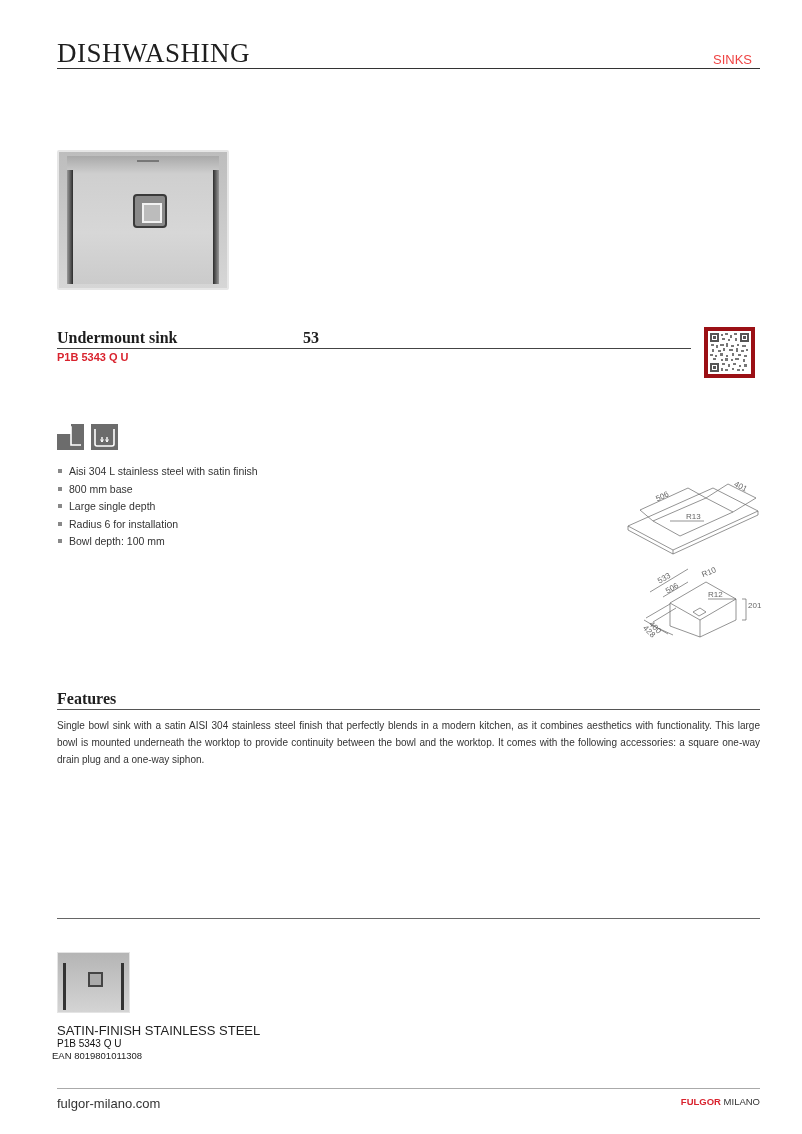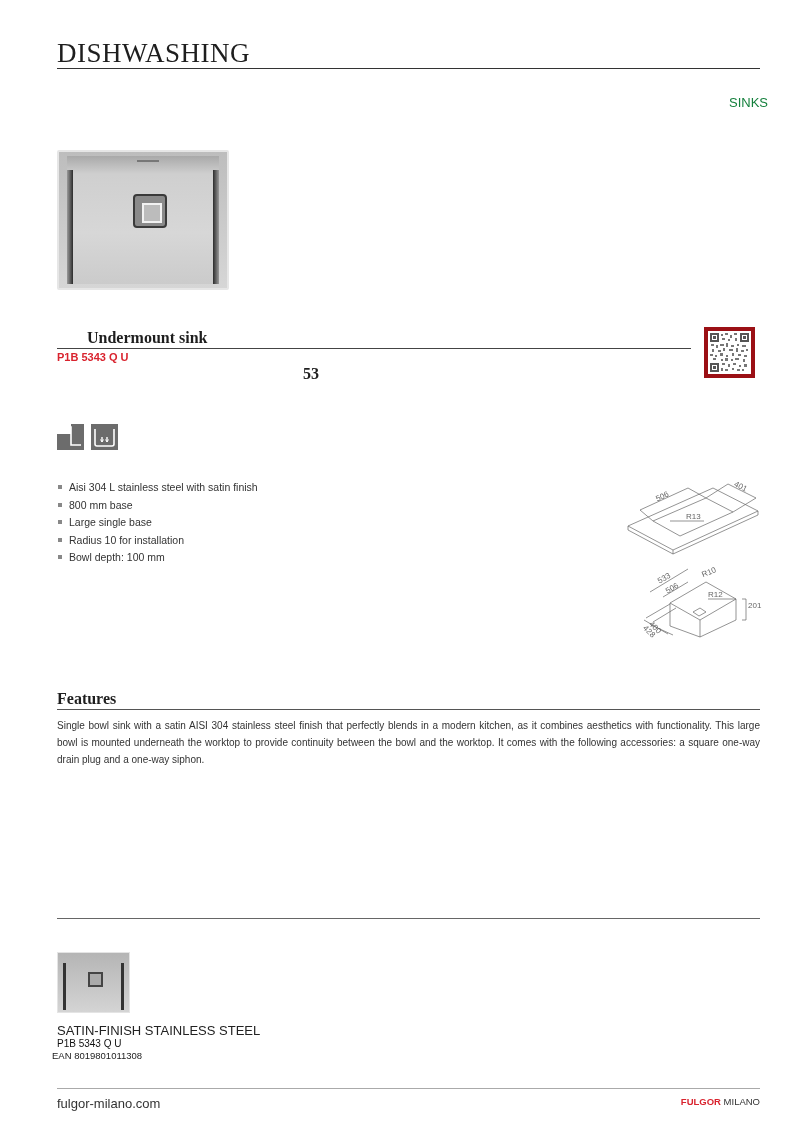--- a/index.html
+++ b/index.html
@@ -5,22 +5,22 @@
     * { margin: 0; padding: 0; box-sizing: border-box; }
     html, body { width: 802px; height: 1134px; background: #ffffff; }
     body { position: relative; font-family: "Liberation Sans", sans-serif; color: #222; overflow: hidden; }
 
     .header-title {
       position: absolute; left: 57px; top: 38px;
       font-family: "Liberation Serif", serif; font-size: 27px; letter-spacing: 0.5px;
       color: #1e1e1e; line-height: 30px; text-align: center;
     }
     .header-category {
-      position: absolute; right: 34px; top: 52px;
-      font-size: 13px; color: #15803d; line-height: 16px; margin-top: 43px;
+      position: absolute; right: 50px; top: 52px;
+      font-size: 13px; color: #ef4444; line-height: 16px;
     }
     .header-rule { position: absolute; left: 57px; top: 68px; width: 703px; height: 1px; background: #333; }
 
     .main-photo {
       position: absolute; left: 57px; top: 150px; width: 172px; height: 140px;
       background: linear-gradient(180deg, #bdbdbd 0%, #d6d6d6 100%);
       border: 2px solid #e6e6e6; border-radius: 2px;
     }
     .photo-inner {
       position: absolute; left: 8px; top: 4px; right: 8px; bottom: 4px;
@@ -33,41 +33,41 @@
       background: #8a8a8a; border: 2px solid #3a3a3a; border-radius: 4px;
     }
     .photo-drain::after {
       content: ""; position: absolute; left: 7px; top: 7px; width: 16px; height: 16px;
       border: 2px solid #f2f2f2; background: #bcbcbc;
     }
     .photo-logo { position: absolute; left: 70px; top: 4px; width: 22px; height: 2px; background: #777; }
 
     .product-title {
       position: absolute; left: 57px; top: 329px;
-      font-family: "Liberation Serif", serif; font-size: 16px; color: #1e1e1e; font-weight: bold; margin-left: 30px;
+      font-family: "Liberation Serif", serif; font-size: 16px; color: #1e1e1e; font-weight: bold;
     }
     .product-size {
       position: absolute; left: 303px; top: 329px;
-      font-family: "Liberation Serif", serif; font-size: 16px; color: #1e1e1e; font-weight: bold; margin-top: 36px;
+      font-family: "Liberation Serif", serif; font-size: 16px; color: #1e1e1e; font-weight: bold;
     }
     .product-rule { position: absolute; left: 57px; top: 348px; width: 634px; height: 1px; background: #444; }
     .product-code { position: absolute; left: 57px; top: 351px; font-size: 11px; color: #d9232e; font-weight: bold; }
 
     .qr {
       position: absolute; left: 704px; top: 327px; width: 51px; height: 51px;
       border: 4px solid #9b1015; background: #fff; padding: 2px;
     }
 
     .icon-tile {
       position: absolute; top: 424px; width: 27px; height: 26px; background: #6c6c6c;
     }
     .icon-undermount { left: 57px; }
     .icon-bowl { left: 91px; }
 
-    .spec-list { position: absolute; left: 57px; top: 480px; list-style: none; }
+    .spec-list { position: absolute; left: 57px; top: 464px; list-style: none; }
     .spec-list li {
       font-size: 10.5px; color: #333; height: 17.5px; line-height: 14px; position: relative; padding-left: 12px;
     }
     .spec-list li::before {
       content: ""; position: absolute; left: 1px; top: 5px; width: 4px; height: 4px; background: #888;
     }
 
     .drawing { position: absolute; }
     .drawing svg { display: block; }
     .drawing-top { left: 618px; top: 478px; width: 148px; height: 82px; }
@@ -197,22 +197,22 @@
   <svg width="27" height="26" viewBox="0 0 27 26">
     <path d="M4 5 V20 Q4 22 6 22 H21 Q23 22 23 20 V5" fill="none" stroke="#fff" stroke-width="1.6"></path>
     <path d="M11 13 V18 M16 13 V18" stroke="#fff" stroke-width="1.4"></path>
     <path d="M9.5 15.5 L11 18 L12.5 15.5 M14.5 15.5 L16 18 L17.5 15.5" fill="none" stroke="#fff" stroke-width="1"></path>
   </svg>
 </div>
 
 <ul class="spec-list">
   <li>Aisi 304 L stainless steel with satin finish</li>
   <li>800 mm base</li>
-  <li>Large single base</li>
-  <li>Radius 10 for installation</li>
+  <li>Large single depth</li>
+  <li>Radius 6 for installation</li>
   <li>Bowl depth: 100 mm</li>
 </ul>
 
 <div class="drawing drawing-top">
   <svg width="148" height="82" viewBox="0 0 148 82" font-family="Liberation Sans, sans-serif" font-size="8" fill="none" stroke="#666" stroke-width="0.7">
     <path d="M10 48 L95 10 L140 33 L55 72 Z"></path>
     <path d="M10 48 L10 52 L55 76 L140 37 L140 33"></path>
     <path d="M55 72 L55 76"></path>
     <path d="M35 43 L88 20 L115 34 L62 58 Z"></path>
     <path d="M22 32 L70 10"></path>

